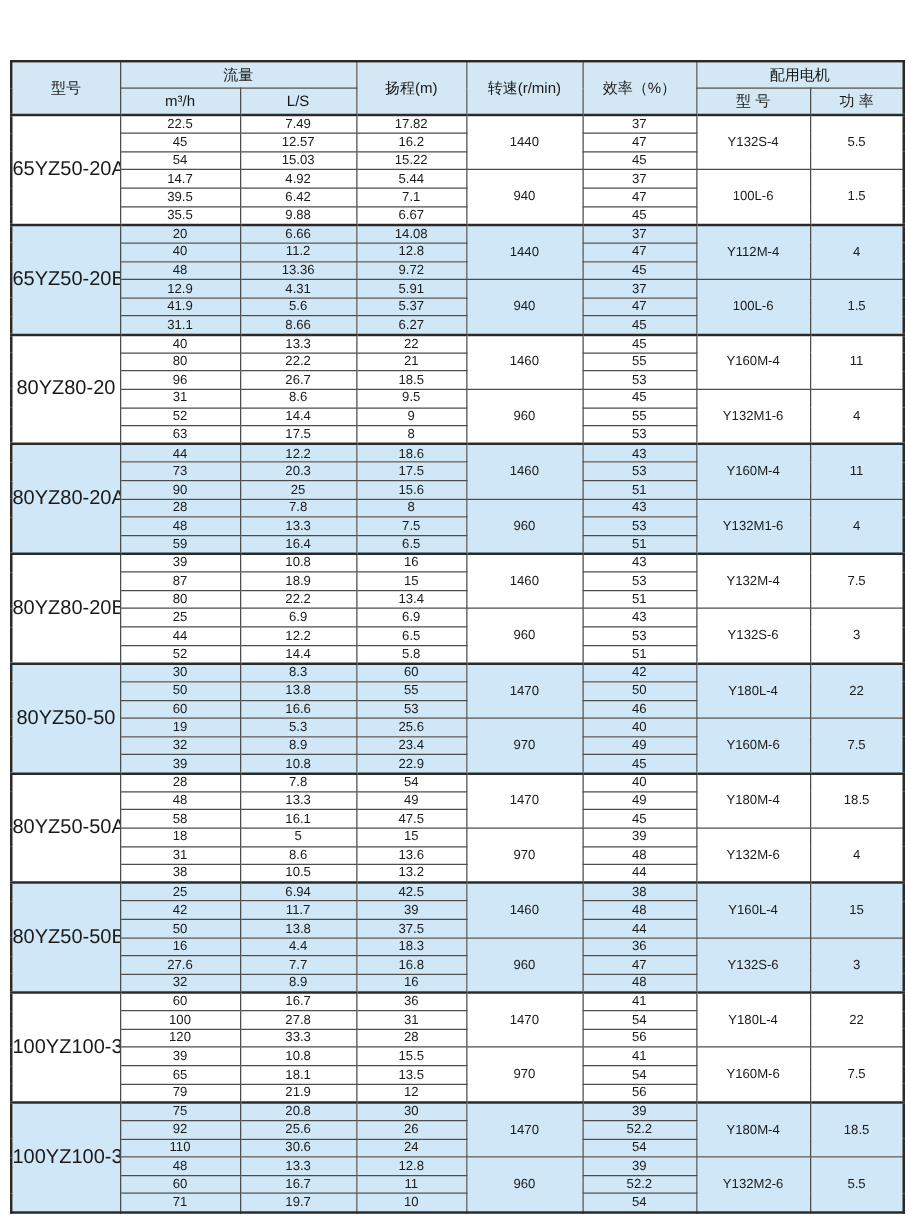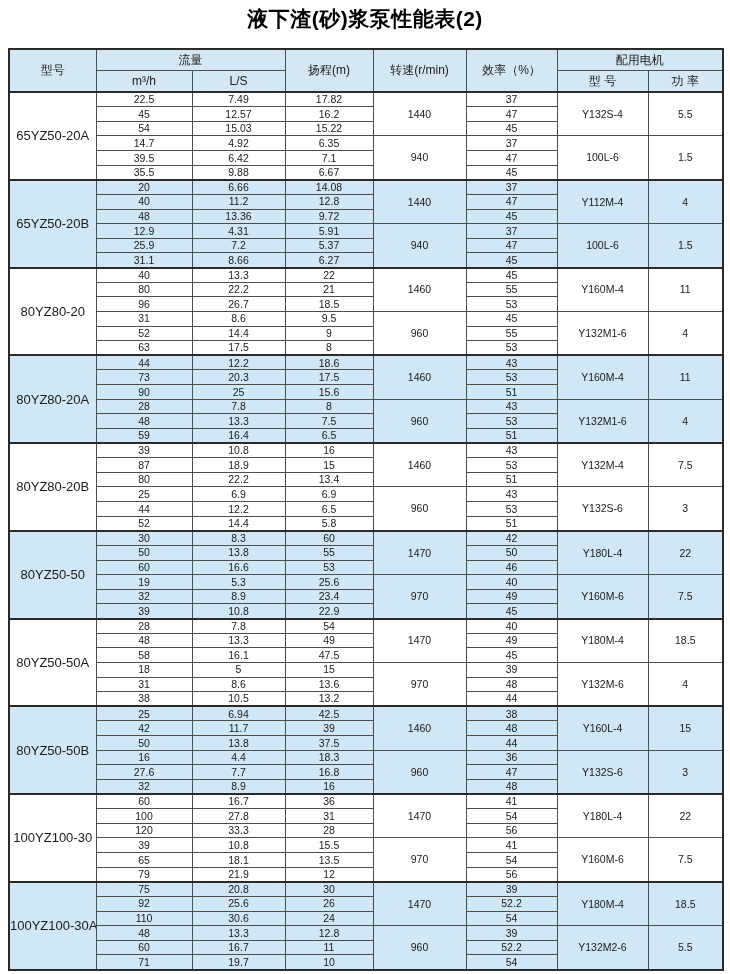--- a/index.html
+++ b/index.html
@@ -24,29 +24,28 @@
     text-align: center; vertical-align: middle;
     color: var(--text, #1a1a1a);
     padding: 0; overflow: hidden; white-space: nowrap;
   }
   thead th {
     background: var(--header-bg, #d3e7f4);
     font-weight: normal; font-size: 12px; height: 21.5px;
   }
   tbody td { font-size: 10.5px; line-height: 1; }
   tbody tr { height: 14.63px; }
-  tbody td.model-cell { font-size: 13px; }
+  tbody td.model-cell { font-size: 16px; }
   tr.blue td { background: var(--row-alt-bg, #cfe7f7); }
   tr.group-start td { border-top: 2px solid var(--border-dark, #222); }
 </style>
 </head>
 <body>
 
 <div class="page">
-  <div class="title">液下渣(砂)浆泵性能表(2)</div>
 
   <table class="perf">
     <colgroup>
       <col style="width:87px">
         <col style="width:96px">
         <col style="width:93px">
         <col style="width:88px">
       <col style="width:93px">
         <col style="width:91px">
         <col style="width:91px">
@@ -87,21 +86,21 @@
         </tr>
         <tr class="white">
           <td>54</td>
           <td>15.03</td>
           <td>15.22</td>
           <td>45</td>
         </tr>
         <tr class="white">
           <td>14.7</td>
           <td>4.92</td>
-          <td>6.35</td>
+          <td>5.44</td>
           <td rowspan="3">940</td>
           <td>37</td>
           <td rowspan="3">100L-6</td>
           <td rowspan="3">1.5</td>
         </tr>
         <tr class="white">
           <td>39.5</td>
           <td>6.42</td>
           <td>7.1</td>
           <td>47</td>
@@ -137,22 +136,22 @@
         <tr class="blue">
           <td>12.9</td>
           <td>4.31</td>
           <td>5.91</td>
           <td rowspan="3">940</td>
           <td>37</td>
           <td rowspan="3">100L-6</td>
           <td rowspan="3">1.5</td>
         </tr>
         <tr class="blue">
-          <td>25.9</td>
-          <td>7.2</td>
+          <td>41.9</td>
+          <td>5.6</td>
           <td>5.37</td>
           <td>47</td>
         </tr>
         <tr class="blue">
           <td>31.1</td>
           <td>8.66</td>
           <td>6.27</td>
           <td>45</td>
         </tr>
         <tr class="white group-start">

